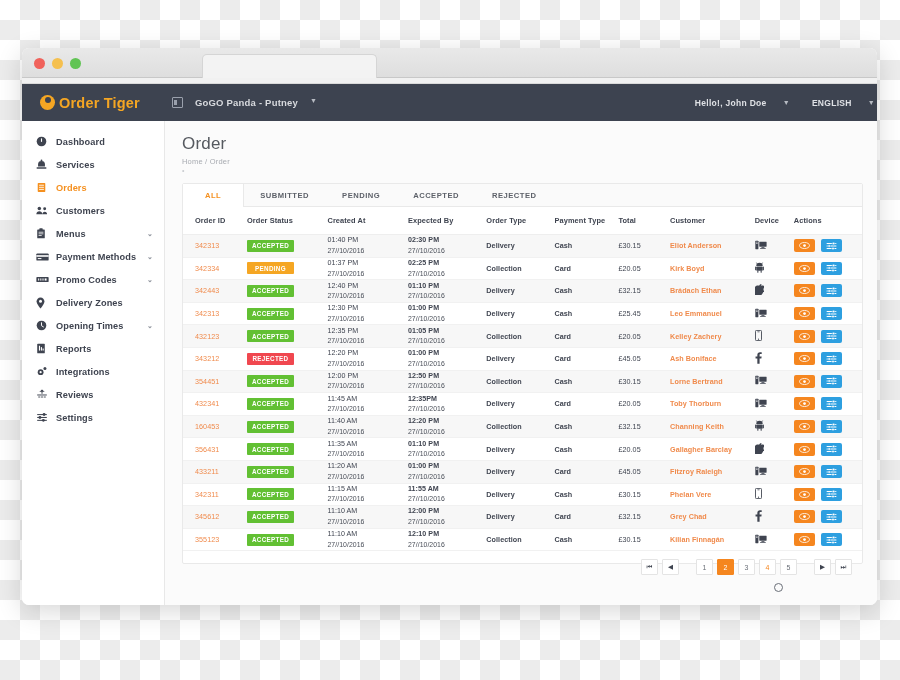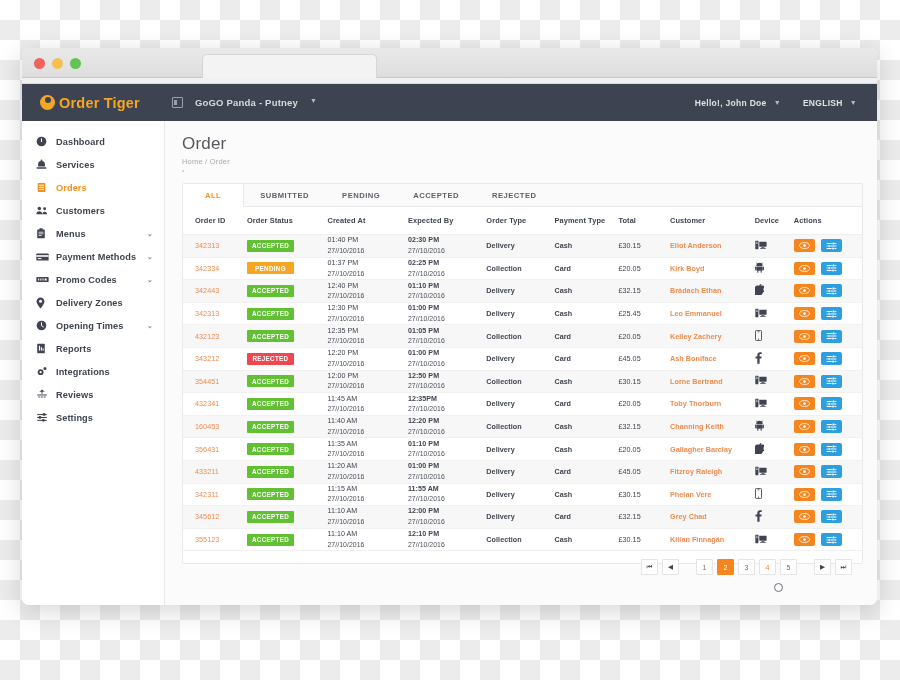--- a/index.html
+++ b/index.html
@@ -53,21 +53,21 @@
     height: 6px; background: #f1f1f1;
     border-bottom: 1px solid #dadada;
   }
 
   
   #topbar {
     height: 37px;
     background: #3d4350;
     display: flex;
     align-items: center;
-    padding: 0 20px 0 18px;
+    padding: 0 2px 0 18px;
     color: #fff;
   }
   #logo { display: flex; align-items: center; gap: 3px; }
   .logo-mark {
     width: 15px; height: 15px; border-radius: 50%;
     background: #f5a623;
     display: inline-flex; align-items: center; justify-content: center;
     position: relative;
     margin-right: 1px;
   }
@@ -99,21 +99,21 @@
     width:3px;height:5px;background:#9aa0ac;
   }
   .caret { font-size: 7px; color: #b6bac2; }
 
   #topbar-right {
     margin-left: auto;
     display: flex; align-items: center; gap: 22px;
     font-size: 8.5px; font-weight: bold; color: #dfe1e5;
     letter-spacing: .3px;
   }
-  .tb-item { display: flex; align-items: center; gap: 7px; }
+  .tb-item { display: flex; align-items: center; gap: 16px; }
 
   
   #app-body { display: flex; height: calc(100% - 37px - 36px); }
 
   
   #sidebar {
     width: 143px;
     background: #fff;
     border-right: 1px solid #e8e8e8;
     padding-top: 9px;

